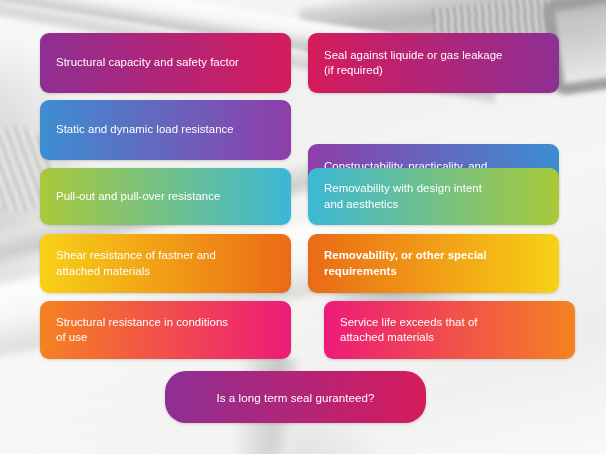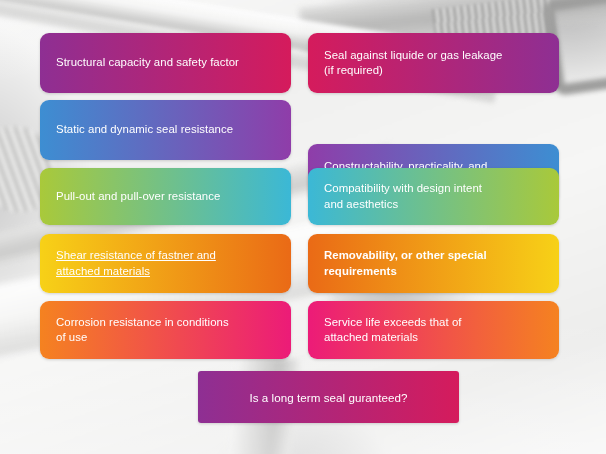--- a/index.html
+++ b/index.html
@@ -171,26 +171,25 @@
   .row3 { top: 168px; height: 57px; }
   .row4 { top: 234px; height: 59px; }
   .row5 { top: 301px; height: 58px; }
 
   #pill {
     position: absolute;
     left: 165px;
     top: 371px;
     width: 261px;
     height: 52px;
-    border-radius: 3px;
+    border-radius: 21px;
     display: flex;
     align-items: center;
     justify-content: center;
     box-shadow: 0 1px 3px rgba(0,0,0,0.16);
-    margin-left: 33px;
   }
   #pill .label {
     font-size: 11.6px;
     line-height: 15px;
     color: #ffffff;
     letter-spacing: 0.05px;
   }
 </style>
 </head>
 <body>
@@ -211,51 +210,51 @@
     <div class="shaft"></div>
     <div class="vignette"></div>
   </div>
 
   <div id="cards">
 
     <div class="card col-l row1" style="background: linear-gradient(90deg, rgb(142, 47, 147) 0%, rgb(213, 27, 92) 100%);">
       <span class="label">Structural capacity and safety factor</span>
     </div>
     <div class="card col-l row2" style="background: linear-gradient(90deg, rgb(61, 142, 210) 0%, rgb(143, 61, 169) 100%);">
-      <span class="label">Static and dynamic seal resistance</span>
+      <span class="label">Static and dynamic load resistance</span>
     </div>
     <div class="card col-l row3" style="background: linear-gradient(90deg, rgb(169, 201, 58) 0%, rgb(59, 184, 214) 100%);">
       <span class="label">Pull-out and pull-over resistance</span>
     </div>
-    <div class="card col-l row4" style="background: linear-gradient(90deg, rgb(247, 209, 23) 0%, rgb(234, 106, 22) 100%); text-decoration: underline;">
+    <div class="card col-l row4" style="background: linear-gradient(90deg, rgb(247, 209, 23) 0%, rgb(234, 106, 22) 100%);">
       <span class="label">Shear resistance of fastner and
 attached materials</span>
     </div>
     <div class="card col-l row5" style="background: linear-gradient(90deg, rgb(245, 130, 32) 0%, rgb(236, 27, 120) 100%);">
-      <span class="label">Corrosion resistance in conditions
+      <span class="label">Structural resistance in conditions
 of use</span>
     </div>
 
     <div class="card col-r row1" style="background: linear-gradient(90deg, rgb(213, 27, 92) 0%, rgb(142, 47, 147) 100%);">
       <span class="label">Seal against liquide or gas leakage
 (if required)</span>
     </div>
     <div class="card col-r row2" style="background: linear-gradient(90deg, rgb(143, 61, 169) 0%, rgb(61, 142, 210) 100%); margin-top: 44px;">
       <span class="label">Constructability, practicality, and
 inspect ability</span>
     </div>
     <div class="card col-r row3" style="background: linear-gradient(90deg, rgb(59, 184, 214) 0%, rgb(169, 201, 58) 100%);">
-      <span class="label">Compatibility with design intent
+      <span class="label">Removability with design intent
 and aesthetics</span>
     </div>
     <div class="card col-r row4" style="background: linear-gradient(90deg, rgb(234, 106, 22) 0%, rgb(247, 209, 23) 100%); font-weight: bold;">
       <span class="label">Removability, or other special
 requirements</span>
     </div>
-    <div class="card col-r row5" style="background: linear-gradient(90deg, rgb(236, 27, 120) 0%, rgb(245, 130, 32) 100%);">
+    <div class="card col-r row5" style="background: linear-gradient(90deg, rgb(236, 27, 120) 0%, rgb(245, 130, 32) 100%); margin-left: 16px;">
       <span class="label">Service life exceeds that of
 attached materials</span>
     </div>
 
     <div id="pill" style="background: linear-gradient(90deg, rgb(142, 47, 147) 0%, rgb(213, 27, 92) 100%);">
       <span class="label">Is a long term seal guranteed?</span>
     </div>
 
   </div>
 </div>

